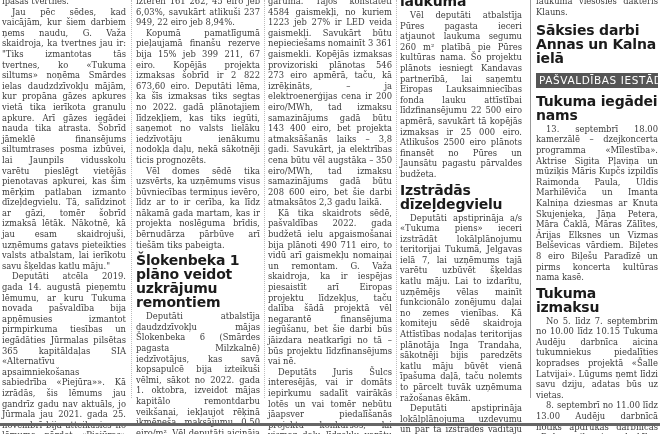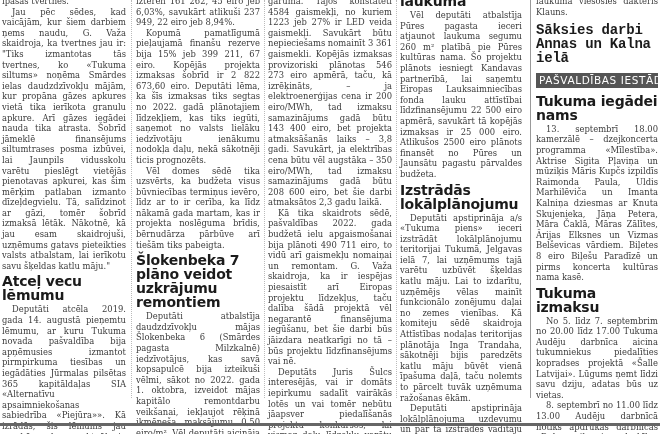--- a/index.html
+++ b/index.html
@@ -20,58 +20,57 @@
   .bottom-rule { position: absolute; left: 0; top: 423px; width: 660px; height: 3px; background: #666; }
 </style>
 </head>
 <body>
 
 <div class="page">
 
   <div class="col c1">
     <p class="noind">ipašās tvertnes.</p>
     <p>Jau pēc sēdes, kad vaicājām, kur šiem darbiem ņems naudu, G. Važa skaidroja, ka tvertnes jau ir: "Tiks izmantotas tās tvertnes, ko «Tukuma siltums» noņēma Smārdes ielas daudzdzīvokļu mājām, kur propāna gāzes apkures vietā tika ierīkota granulu apkure. Arī gāzes iegādei nauda tika atrasta. Šobrīd jāmeklē finansējums siltumtrases posma izbūvei, lai Jaunpils vidusskolu varētu pieslēgt vietējās pienotavas apkurei, kas šim mērķim patlaban izmanto dīzeļdegvielu. Tā, salīdzinot ar gāzi, tomēr šobrīd izmaksā lētāk. Nākotnē, kā jau esam skaidrojuši, uzņēmums gatavs pieteikties valsts atbalstam, lai ierīkotu savu šķeldas katlu māju."</p>
-    <h2>Atceļ vecu lēmumu</h2>
     <p>Deputāti atcēla 2019. gada 14. augustā pieņemtu lēmumu, ar kuru Tukuma novada pašvaldība bija apņēmusies izmantot pirmpirkuma tiesības un iegādāties Jūrmalas pilsētas 365 kapitāldaļas SIA «Alternatīvu apsaimniekošanas sabiedrība «Piejūra»». Kā izrādās, šis lēmums jau gandrīz gadu nav aktuāls, jo Jūrmala jau 2021. gada 25. novembrī bija atteikusies no lēmuma pārdot «Piejūras» kapitāldaļas.</p>
 
   </div>
   <div class="vrule" style="left:131px;"></div>
 
   <div class="col c2">
     <p class="noind">izteren 161 262, 45 eiro jeb 6,03%, savukārt atlikuši 237 949, 22 eiro jeb 8,94%.</p>
     <p>Kopumā pamatlīgumā pieļaujamā finanšu rezerve bija 15% jeb 399 211, 67 eiro. Kopējās projekta izmaksas šobrīd ir 2 822 673,60 eiro. Deputāti lēma, ka šīs izmaksas tiks segtas no 2022. gadā plānotajiem līdzekļiem, kas tiks iegūti, saņemot no valsts lielāku iedzīvotāju ienākumu nodokļa daļu, nekā sākotnēji ticis prognozēts.</p>
-    <p>Vēl domes sēdē tika uzsvērts, ka budžeta visus būvniecības termiņus ievēro, līdz ar to ir cerība, ka līdz nākamā gada martam, kas ir projekta noslēguma brīdis, bērnudārza pārbūve arī tiešām tiks pabeigta.</p>
-    <h2>Šlokenbeka 7 plāno veidot uzkrājumu remontiem</h2>
+    <p>Vēl domes sēdē tika uzsvērts, ka uzņēmums visus būvniecības termiņus ievēro, līdz ar to ir cerība, ka līdz nākamā gada martam, kas ir projekta noslēguma brīdis, bērnudārza pārbūve arī tiešām tiks pabeigta.</p>
+    <h2>Šlokenbeka 1 plāno veidot uzkrājumu remontiem</h2>
     <p>Deputāti atbalstīja daudzdzīvokļu mājas Šlokenbeka 6 (Smārdes pagasta Milzkalnē) iedzīvotājus, kas savā kopsapulcē bija izteikuši vēlmi, sākot no 2022. gada 1. oktobra, izveidot mājas kapitālo remontdarbu veikšanai, iekļaujot rēķinā ikmēneša maksājumu 0,50 eiro/m². Vēl deputāti aicināja šīs mājas dzīvokļu īpašniekus izskatīt iespēju mainīt apsaimniekošanas pakalpojumu sniedzēju.</p>
 
   </div>
   <div class="vrule" style="left:264px;"></div>
 
   <div class="col c3">
     <p class="noind">garumā. Tajos konstatēti 4584 gaismekļi, no kuriem 1223 jeb 27% ir LED veida gaismekļi. Savukārt būtu nepieciešams nomainīt 3 361 gaismekli. Kopējās izmaksas provizoriski plānotas 546 273 eiro apmērā, taču, kā izrēķināts, – ja elektroenerģijas cena ir 200 eiro/MWh, tad izmaksu samazinājums gadā būtu 143 400 eiro, bet projekta atmaksāšanās laiks – 3,8 gadi. Savukārt, ja elektrības cena būtu vēl augstāka – 350 eiro/MWh, tad izmaksu samazinājums gadā būtu 208 600 eiro, bet šie darbi atmaksātos 2,3 gadu laikā.</p>
     <p>Kā tika skaidrots sēdē, pašvaldības 2022. gada budžetā ielu apgaismošanai bija plānoti 490 711 eiro, to vidū arī gaismekļu nomaiņai un remontam. G. Važa skaidroja, ka ir iespējas piesaistīt arī Eiropas projektu līdzekļus, taču dalība šādā projektā vēl negarantē finansējuma iegūšanu, bet šie darbi būs jāizdara neatkarīgi no tā – būs projektu līdzfinansējums vai nē.</p>
     <p>Deputāts Juris Šulcs interesējās, vai ir domāts iepirkumu sadalīt vairākās lotēs un vai tomēr nebūtu jāapsver piedalīšanās projektu konkursos, lai vismaz daļu līdzekļu varētu šādi nosegt. Deputāts Kaspars Gribusts iebilda, ka, piedaloties projektu konkursā un gaidot to finansējumu, būtu vajadzīgs daudz ilgāks laiks – pusotrs gads, kamēr reāli šāds apgaismojums tiktu ierīkots, bet pašu spēkiem to varētu izdarīt pusgada laikā. G. Važa skaidroja, ka diez vai to varētu izdarīt pusgada laikā, bet jebkurā gadījumā šobrīd pats galve-</p>
   </div>
   <div class="vrule" style="left:396px;"></div>
 
   <div class="col c4">
     <h2 style="margin-top:-2px;">laukuma</h2>
     <p>Vēl deputāti atbalstīja Pūres pagasta ieceri atjaunot laukuma segumu 260 m² platībā pie Pūres kultūras nama. Šo projektu plānots iesniegt Kandavas partnerībā, lai saņemtu Eiropas Lauksaimniecības fonda lauku attīstībai līdzfinansējumu 22 500 eiro apmērā, savukārt tā kopējās izmaksas ir 25 000 eiro. Atlikušos 2500 eiro plānots finansēt no Pūres un Jaunsātu pagastu pārvaldes budžeta.</p>
-    <h2>Izstrādās lokālplānojumu</h2>
+    <h2>Izstrādās dīzeļdegvielu</h2>
     <p>Deputāti apstiprināja a/s «Tukuma piens» ieceri izstrādāt lokālplānojumu teritorijai Tukumā, Jelgavas ielā 7, lai uzņēmums tajā varētu uzbūvēt šķeldas katlu māju. Lai to izdarītu, uzņēmējs vēlas mainīt funkcionālo zonējumu daļai no zemes vienības. Kā komiteju sēdē skaidroja Attīstības nodaļas teritorijas plānotāja Inga Trandaha, sākotnēji bijis paredzēts katlu māju būvēt vienā īpašuma daļā, taču nolemts to pārcelt tuvāk uzņēmuma ražošanas ēkām.</p>
     <p>Deputāti apstiprināja lokālplānojuma uzdevumu un par tā izstrādes vadītāju noteica I. Trandahu.</p>
 
   </div>
   <div class="vrule solid" style="left:530px;"></div>
 
   <div class="col c5">
     <p class="noind">laukumā viesosies dakteris Klauns.</p>
-    <h2 style="margin-top:6px;font-family:Liberation Mono, monospace;">Sāksies darbi Annas un Kalna ielā</h2>
+    <h2 style="margin-top:6px;">Sāksies darbi Annas un Kalna ielā</h2>
     <div class="section-bar">PAŠVALDĪBAS IESTĀDĒS</div>
     <h2>Tukuma iegādei nams</h2>
     <p>13. septembrī 18.00 kamerzālē – dzejkoncerta programma «Mīlestība». Aktrise Sigita Pļaviņa un mūziķis Māris Kupčs izpildīs Raimonda Paula, Uldis Marhilēviča un Imanta Kalniņa dziesmas ar Knuta Skujenieka, Jāņa Petera, Māra Čaklā, Māras Zālītes, Ārijas Elksnes un Vizmas Belševicas vārdiem. Biļetes 8 eiro Biļešu Paradīzē un pirms koncerta kultūras nama kasē.</p>
     <h2>Tukuma izmaksu</h2>
-    <p>No 5. līdz 7. septembrim no 20.00 līdz 17.00 Tukuma Audēju darbnīca aicina tukumniekus piedalīties kopradses projektā «Šalle Latvijai». Lūgums ņemt līdzi savu dziju, adatas būs uz vietas.</p>
+    <p>No 5. līdz 7. septembrim no 10.00 līdz 10.15 Tukuma Audēju darbnīca aicina tukumniekus piedalīties kopradses projektā «Šalle Latvijai». Lūgums ņemt līdzi savu dziju, adatas būs uz vietas.</p>
     <p>8. septembrī no 11.00 līdz 13.00 Audēju darbnīcā notiks apdrukas darbnīcas «Dabas raibumi» nodarbība. Ikviens aicināts apdrukāt sev izvēlētu audumu – apģērbu vai maisiņu. Līdzi jāņem T – krekls vai kāds cits apģērbs vai maisiņš no gluda auduma, kuru vēlas apdrukāt, kā arī dabā atrodamās augu lapas. Dalības maksa 4 eiro no personas. Iepriekšēja pieteikšanās obligāta: 25622267.</p>
   </div>
 
   <div class="bottom-rule"></div>
 </div>
 
 </body></html>

